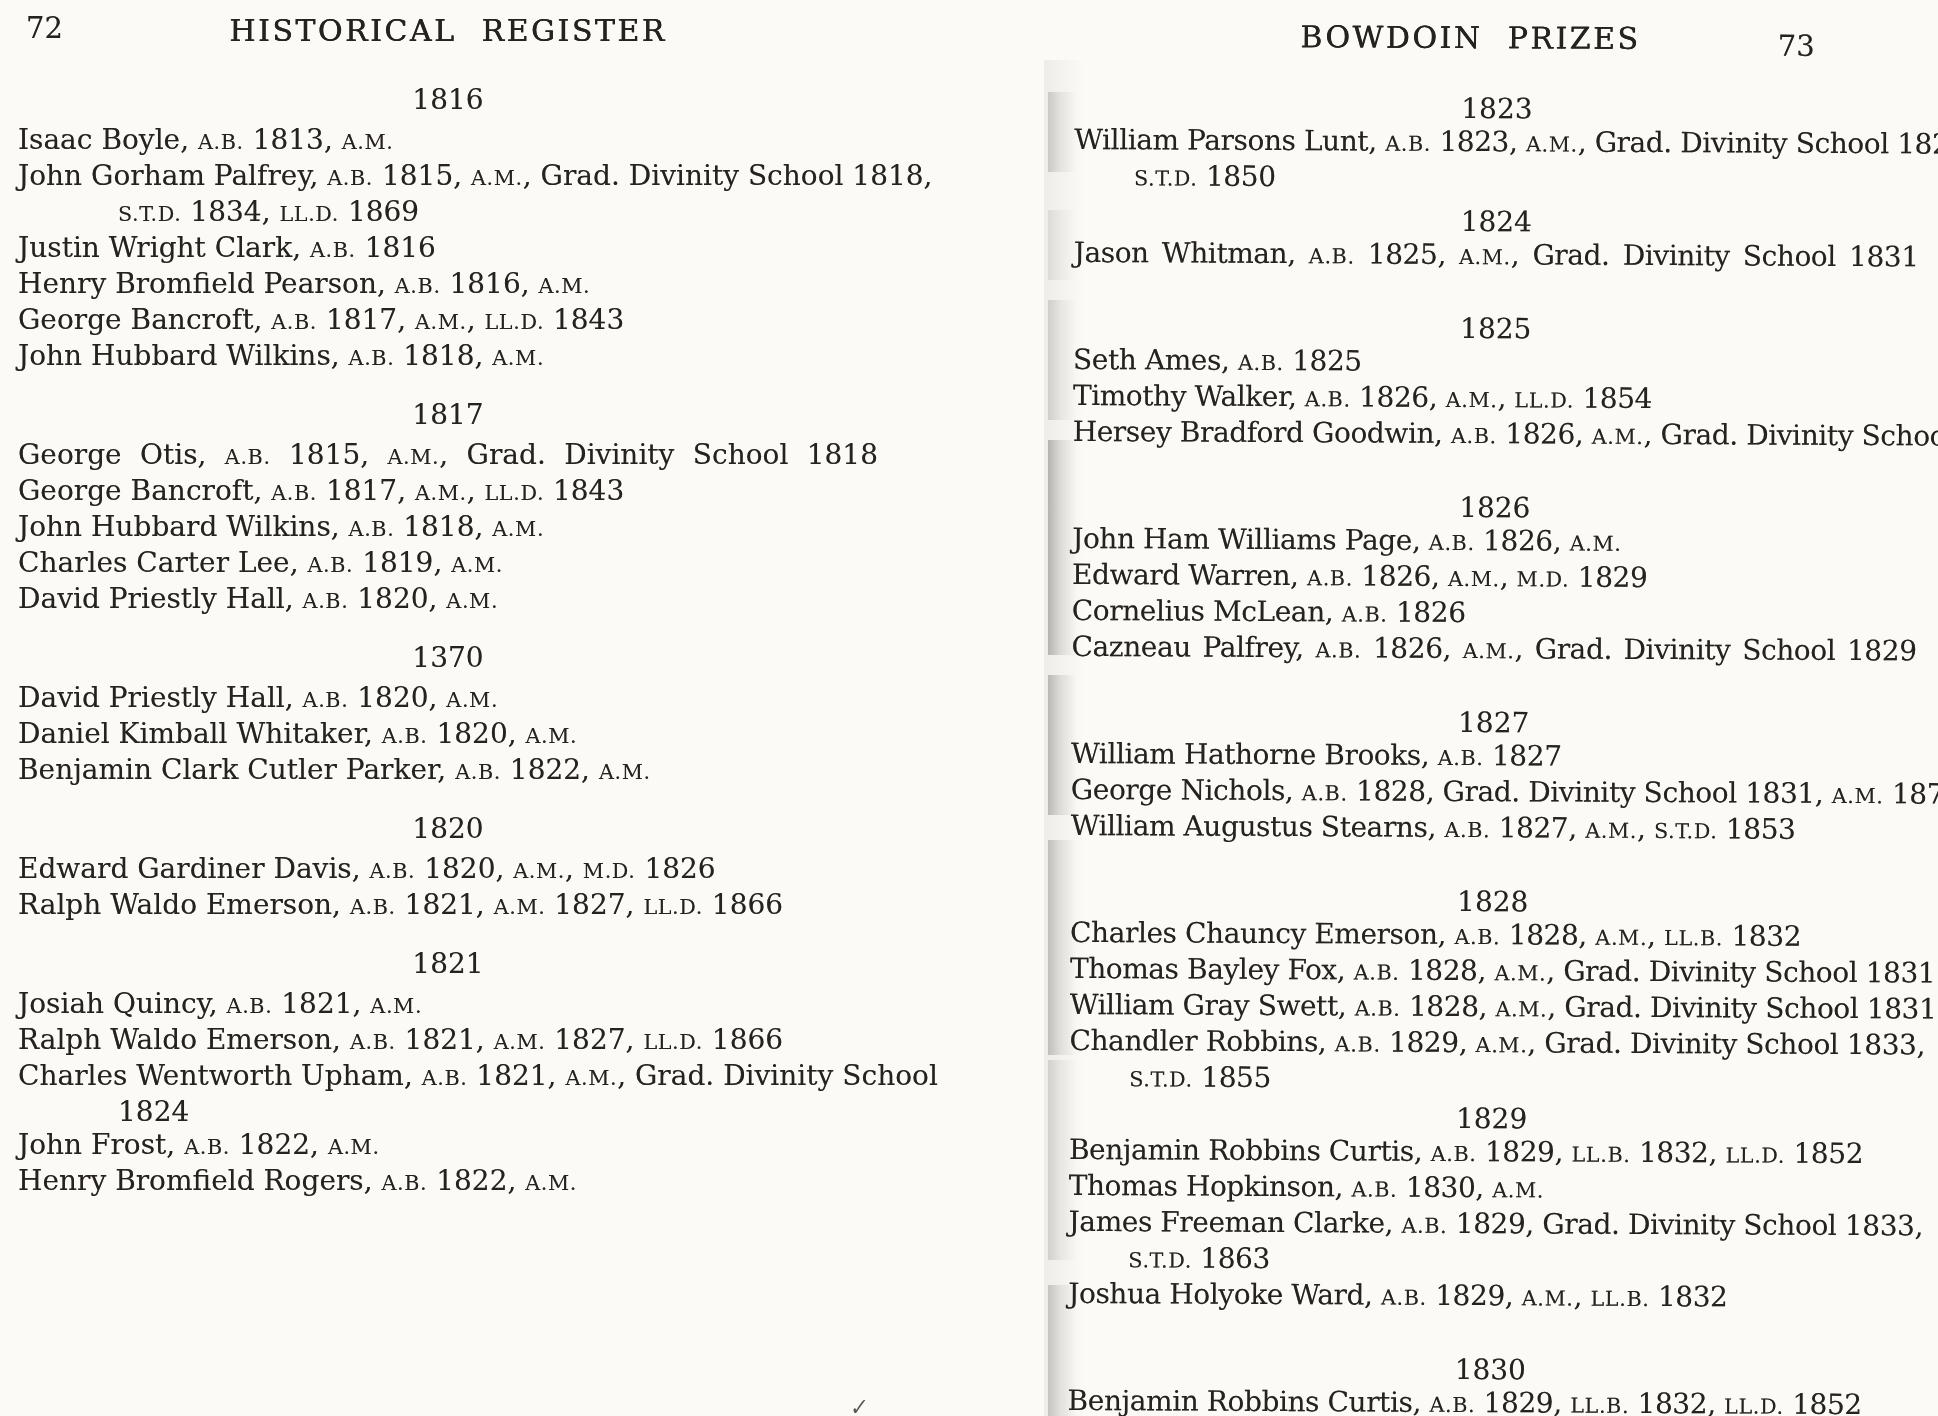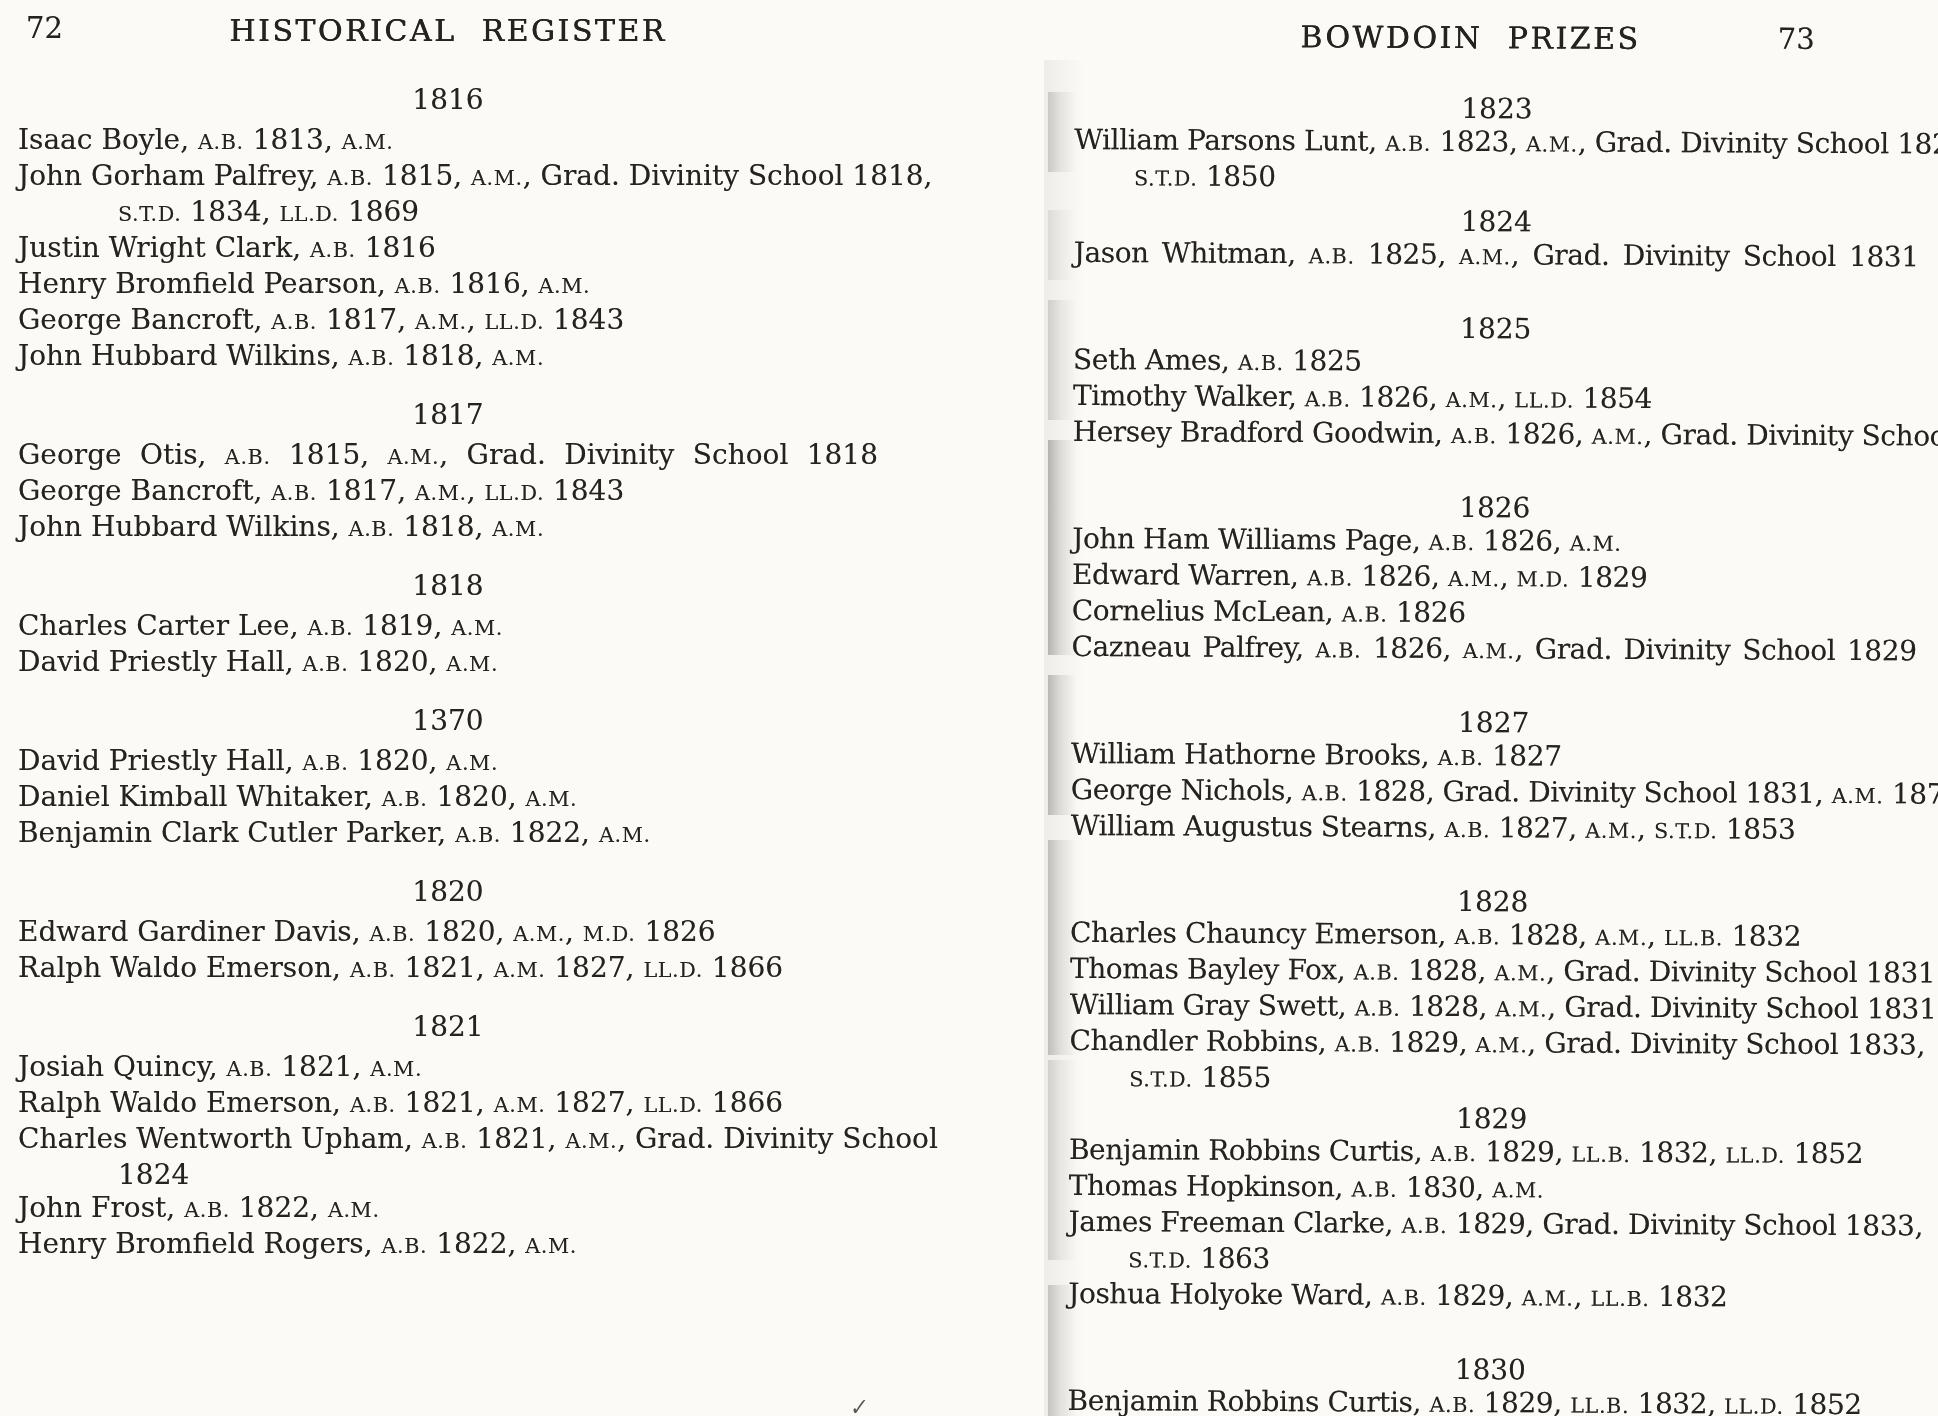--- a/index.html
+++ b/index.html
@@ -15,21 +15,21 @@
     text-shadow: 0 0 0.6px rgba(62,54,46,0.45);
   }
   #page-left  { left: 18px;  width: 860px; }
   #page-right { left: 1075px; width: 845px; transform: rotate(0.3deg); transform-origin: 0 0; }
 
   .page-header { position: relative; }
   #page-left  .page-header { height: 47px; padding-top: 14px; }
   #page-right .page-header { height: 33px; padding-top: 19px; }
   .folio { position: absolute; font-size: 29px; line-height: 33px; }
   #page-left  .folio { left: 8px; top: 12px; }
-  #page-right .folio { right: 105px; top: 19px; }
+  #page-right .folio { right: 105px; top: 26px; }
   .running-head {
     text-align: center; font-size: 30px; line-height: 33px;
     letter-spacing: 2.5px; word-spacing: 13px;
     text-shadow: 0.45px 0 0 currentColor, 0 0 0.6px rgba(62,54,46,0.45);
   }
   #page-right .running-head { transform: translateX(-27px); }
 
   .year-heading {
     font-size: 28px; line-height: 33px; text-align: center;
   }
@@ -101,21 +101,20 @@
           <div class="line justify">George Otis, <span class="sc">A.B.</span> 1815, <span class="sc">A.M.</span>, Grad. Divinity School 1818</div>
         </div>
         <div class="entry">
           <div class="line">George Bancroft, <span class="sc">A.B.</span> 1817, <span class="sc">A.M.</span>, <span class="sc">LL.D.</span> 1843</div>
         </div>
         <div class="entry">
           <div class="line">John Hubbard Wilkins, <span class="sc">A.B.</span> 1818, <span class="sc">A.M.</span></div>
         </div>
       </section>
       <section class="year-section">
-        <div class="year-heading">1818</div>
         <div class="entry">
           <div class="line">Charles Carter Lee, <span class="sc">A.B.</span> 1819, <span class="sc">A.M.</span></div>
         </div>
         <div class="entry">
           <div class="line">David Priestly Hall, <span class="sc">A.B.</span> 1820, <span class="sc">A.M.</span></div>
         </div>
       </section>
       <section class="year-section">
         <div class="year-heading">1370</div>
         <div class="entry">

